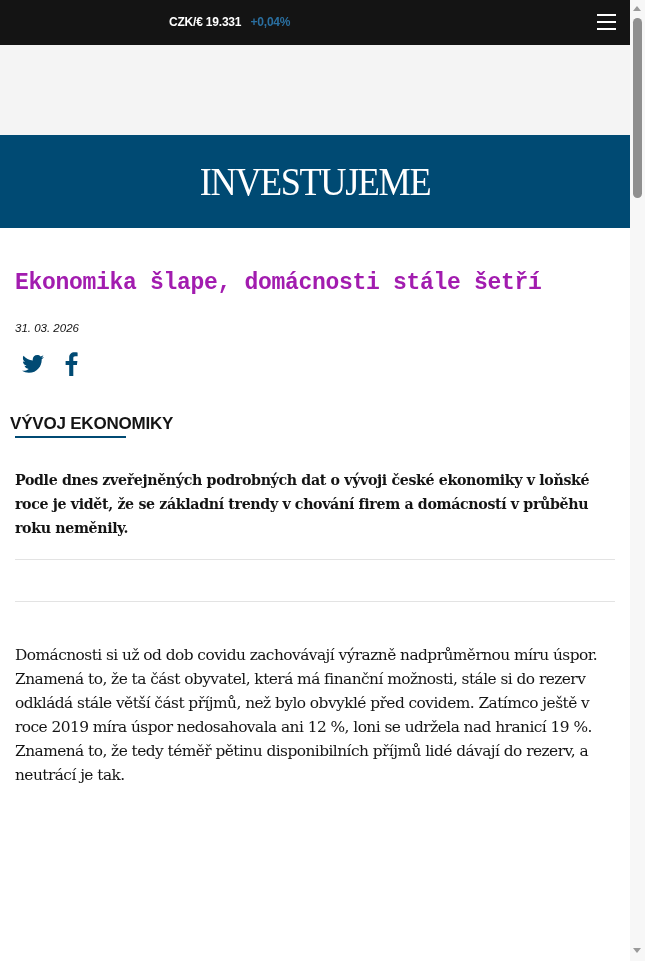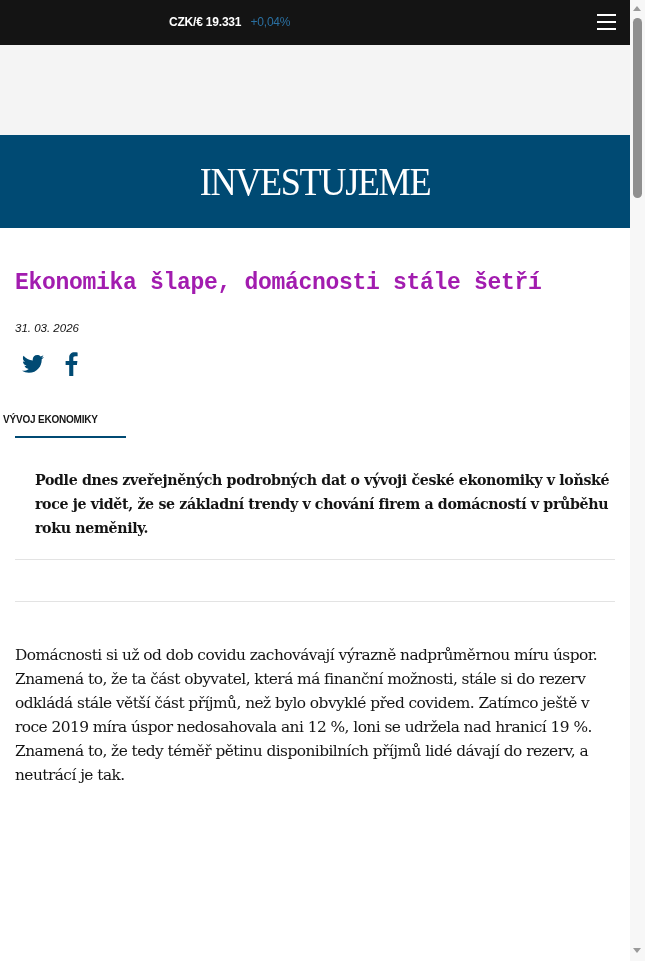--- a/index.html
+++ b/index.html
@@ -1,39 +1,39 @@
 <!DOCTYPE html>
 <html><head>
 <meta charset="utf-8">
 <style>
   * { box-sizing: border-box; margin: 0; padding: 0; }
   html, body { width: 645px; height: 961px; overflow: hidden; background: #fff; }
   body { position: relative; font-family: "DejaVu Sans", sans-serif; }
   .page { position: absolute; left: 0; top: 0; width: 630px; height: 961px; overflow: hidden; background: #fff; }
   .topbar { position: absolute; left: 0; top: 0; width: 630px; height: 45px; background: #141414; }
   .rate { position: absolute; top: 15px; font-family: "Liberation Sans", sans-serif; font-size: 12px; font-weight: bold; color: #fff; white-space: nowrap; letter-spacing: -0.2px; }
-  .rate .chg { color: #2a6fa0; font-weight: normal; margin-left: 6px; }
+  .rate .chg { color: #2a6fa0; font-weight: bold; margin-left: 6px; }
   .rate1 { left: 169px; }
   .rate2 { left: 322px; margin-top: 43px; }
   .menu-btn { position: absolute; left: 597px; top: 13px; width: 19px; height: 17px; cursor: pointer; }
   .menu-btn span { position: absolute; left: 0; width: 19px; height: 2px; background: #fff; }
   .menu-btn span:nth-child(1) { top: 1px; }
   .menu-btn span:nth-child(2) { top: 8px; }
   .menu-btn span:nth-child(3) { top: 15px; }
   .ad-space { position: absolute; left: 0; top: 45px; width: 630px; height: 90px; background: #f4f4f4; }
   .banner { position: absolute; left: 0; top: 135px; width: 630px; height: 93px; background: #004a73; padding-left: 32px; }
   .logo { position: absolute; left: 0; width: 630px; top: 24px; text-align: center; color: #fff; font-family: "Liberation Serif", serif; font-size: 39px; letter-spacing: -1.5px; transform: scaleX(0.93); }
   .title { position: absolute; left: 15px; top: 270px; font-family: Liberation Mono, monospace; font-size: 23px; color: #a21caf; letter-spacing: -0.3px; }
   .date { position: absolute; left: 15px; top: 322px; font-family: "Liberation Sans", sans-serif; font-size: 11.5px; color: #141414; font-style: italic; }
   .share { position: absolute; top: 352px; height: 24px; cursor: pointer; }
   .share-tw { left: 21px; width: 24px; }
   .share-fb { left: 63px; width: 16px; }
-  .tag { position: absolute; left: 3px; top: 414px; font-family: "Liberation Sans", sans-serif; font-size: 10px; font-weight: bold; color: #141414; letter-spacing: -0.2px; }
+  .tag { position: absolute; left: 10px; top: 414px; font-family: "Liberation Sans", sans-serif; font-size: 17px; font-weight: bold; color: #141414; letter-spacing: -0.2px; }
   .tag-line { position: absolute; left: 15px; top: 436px; width: 111px; height: 2px; background: #004a73; }
-  .perex { position: absolute; left: 15px; top: 468px; width: 605px; font-family: "DejaVu Serif", serif; font-size: 14.2px; font-weight: bold; line-height: 24px; color: #141414; letter-spacing: -0.35px; margin-left: 20px; }
+  .perex { position: absolute; left: 15px; top: 468px; width: 605px; font-family: "DejaVu Serif", serif; font-size: 14.2px; font-weight: bold; line-height: 24px; color: #141414; letter-spacing: -0.35px; }
   .divider { position: absolute; left: 15px; width: 600px; height: 1px; background: #e3e3e3; }
   .d1 { top: 559px; }
   .d2 { top: 601px; }
   .body-text { position: absolute; left: 15px; top: 643px; width: 605px; font-family: "DejaVu Serif", serif; font-size: 15.4px; line-height: 24px; color: #141414; letter-spacing: -0.55px; }
   .body-text p { margin-bottom: 20px; }
   .scrollbar { position: absolute; left: 630px; top: 0; width: 15px; height: 961px; background: #f7f7f7; }
   .scroll-up { position: absolute; left: 3px; top: 6px; width: 0; height: 0; border-left: 4px solid transparent; border-right: 4px solid transparent; border-bottom: 5px solid #9a9a9a; }
   .scroll-down { position: absolute; left: 3px; top: 948px; width: 0; height: 0; border-left: 4px solid transparent; border-right: 4px solid transparent; border-top: 5px solid #9a9a9a; }
   .scroll-thumb { position: absolute; left: 3px; top: 18px; width: 9px; height: 180px; background: #8f8f8f; border-radius: 5px; }
 </style>

